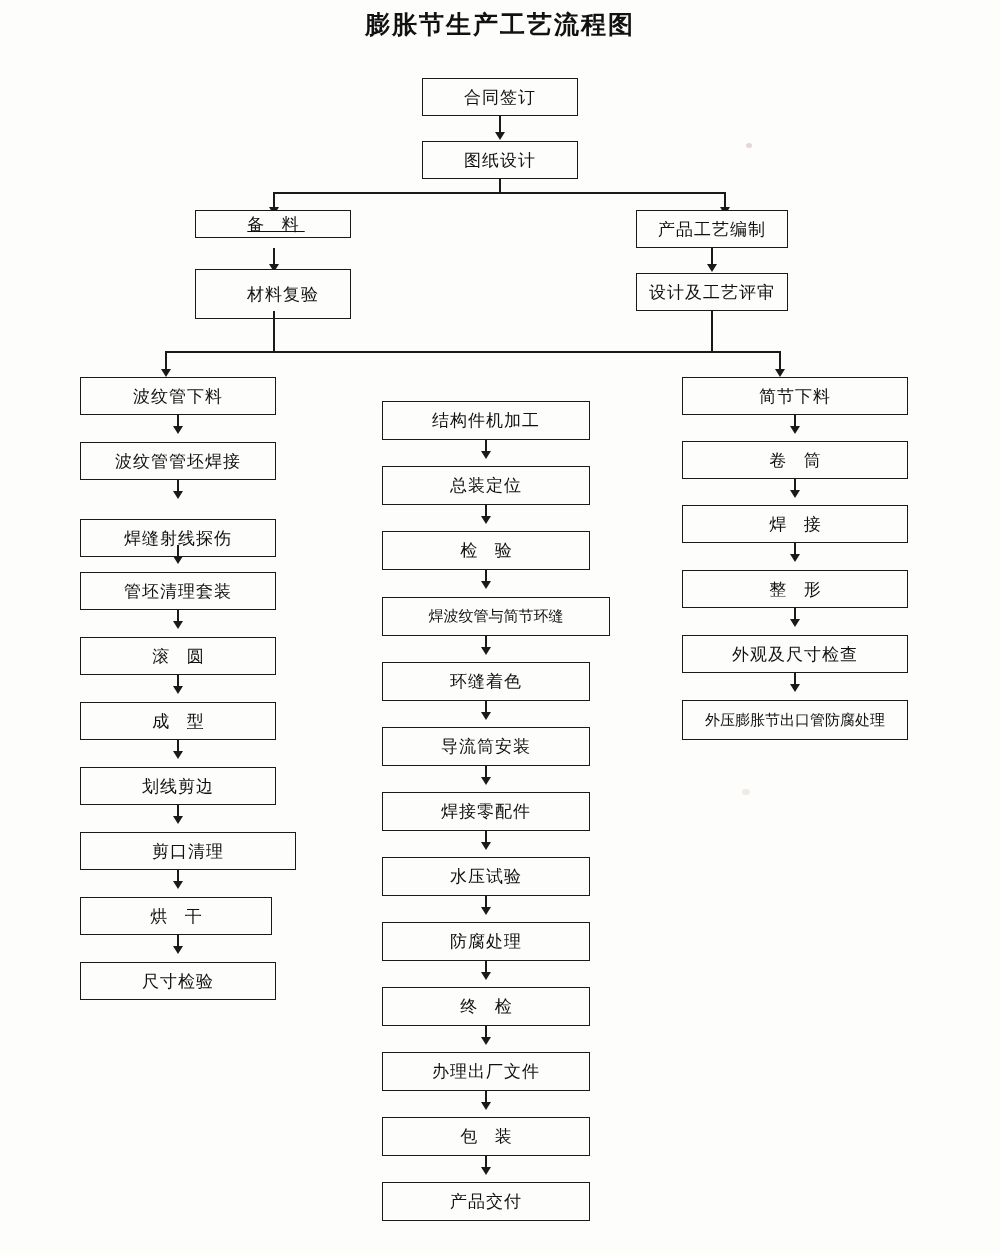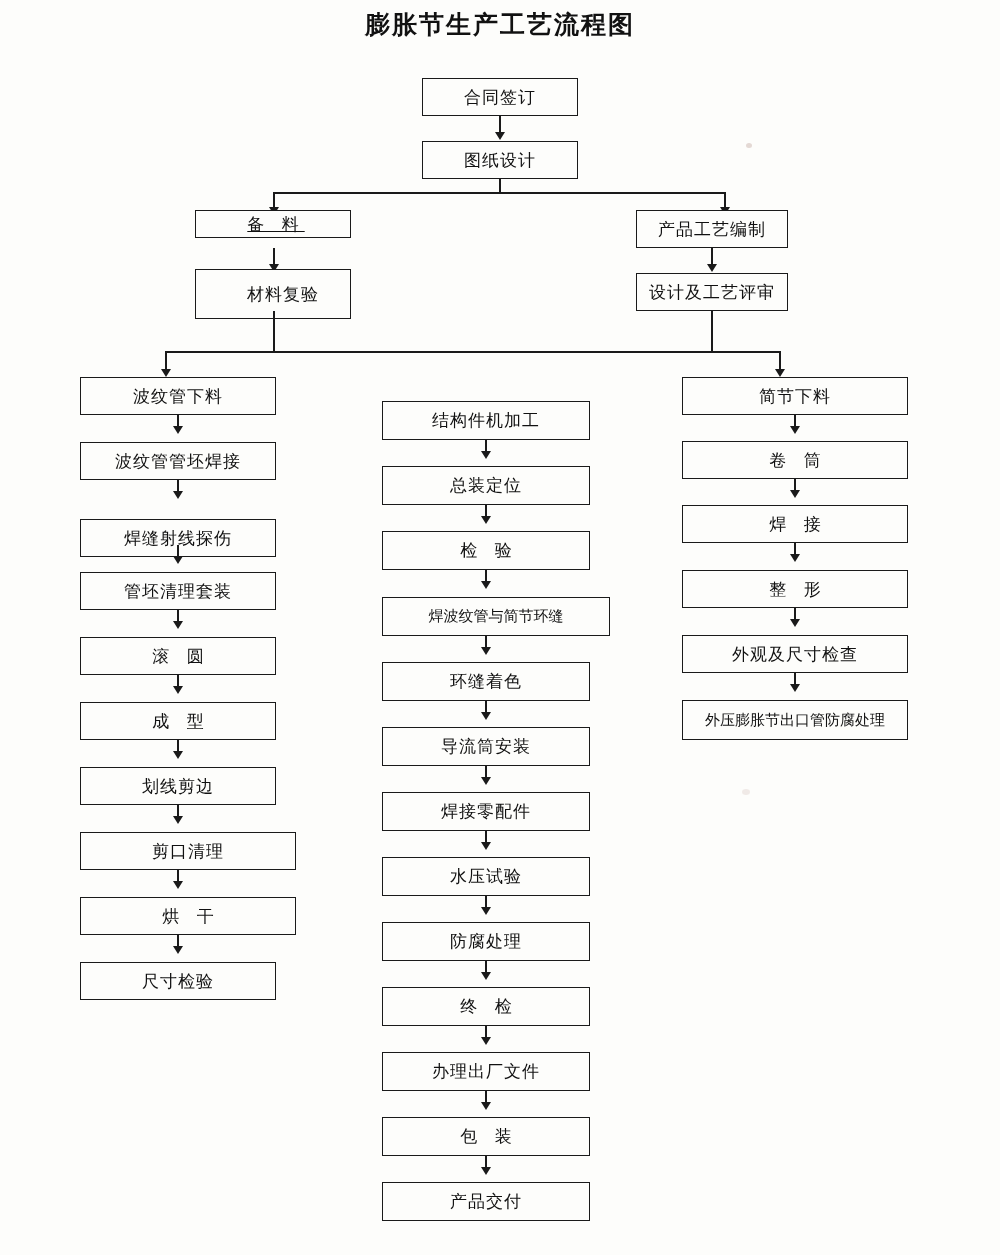--- a/index.html
+++ b/index.html
@@ -137,21 +137,21 @@
   <div class="arrow" style="left:173px;top:751px;"></div>
 
   <div class="node" style="left:80px;top:767px;width:196px;height:38px;">划线剪边</div>
   <div class="line vline" style="left:177px;top:805px;height:12px;"></div>
   <div class="arrow" style="left:173px;top:816px;"></div>
 
   <div class="node" style="left:80px;top:832px;width:216px;height:38px;">剪口清理</div>
   <div class="line vline" style="left:177px;top:870px;height:12px;"></div>
   <div class="arrow" style="left:173px;top:881px;"></div>
 
-  <div class="node wide-space" style="left:80px;top:897px;width:216px;height:38px;">烘    干</div>
+  <div class="node wide-space" style="left:80px;top:897px;width:192px;height:38px;">烘    干</div>
   <div class="line vline" style="left:177px;top:935px;height:12px;"></div>
   <div class="arrow" style="left:173px;top:946px;"></div>
 
   <div class="node" style="left:382px;top:401px;width:208px;height:39px;">结构件机加工</div>
 
   <div class="node" style="left:80px;top:962px;width:196px;height:38px;">尺寸检验</div>
   <div class="line vline" style="left:485px;top:440px;height:12px;"></div>
   <div class="arrow" style="left:481px;top:451px;"></div>
 
   <div class="node" style="left:382px;top:466px;width:208px;height:39px;">总装定位</div>

